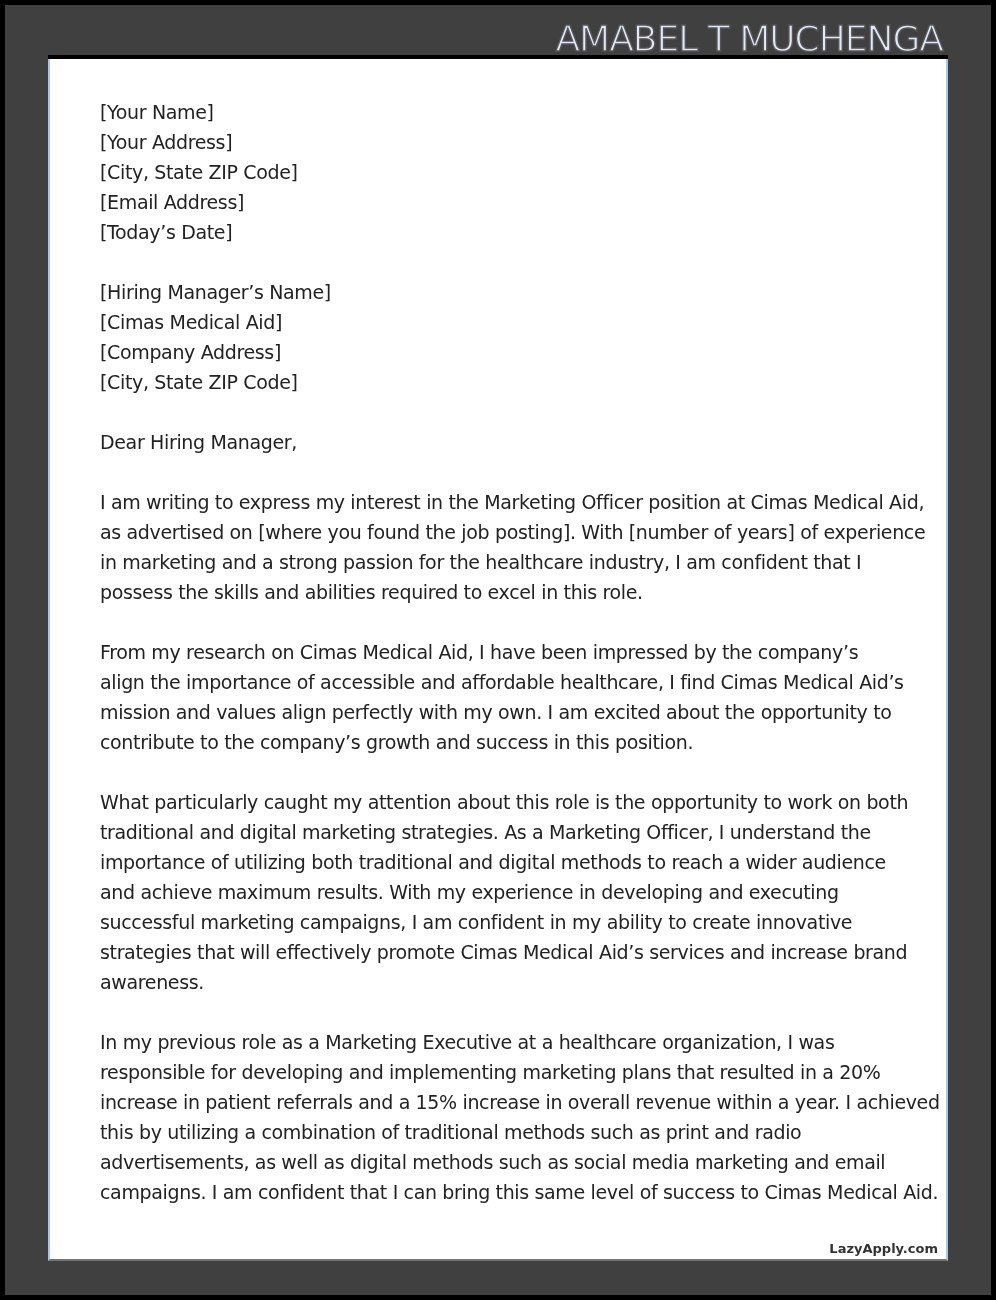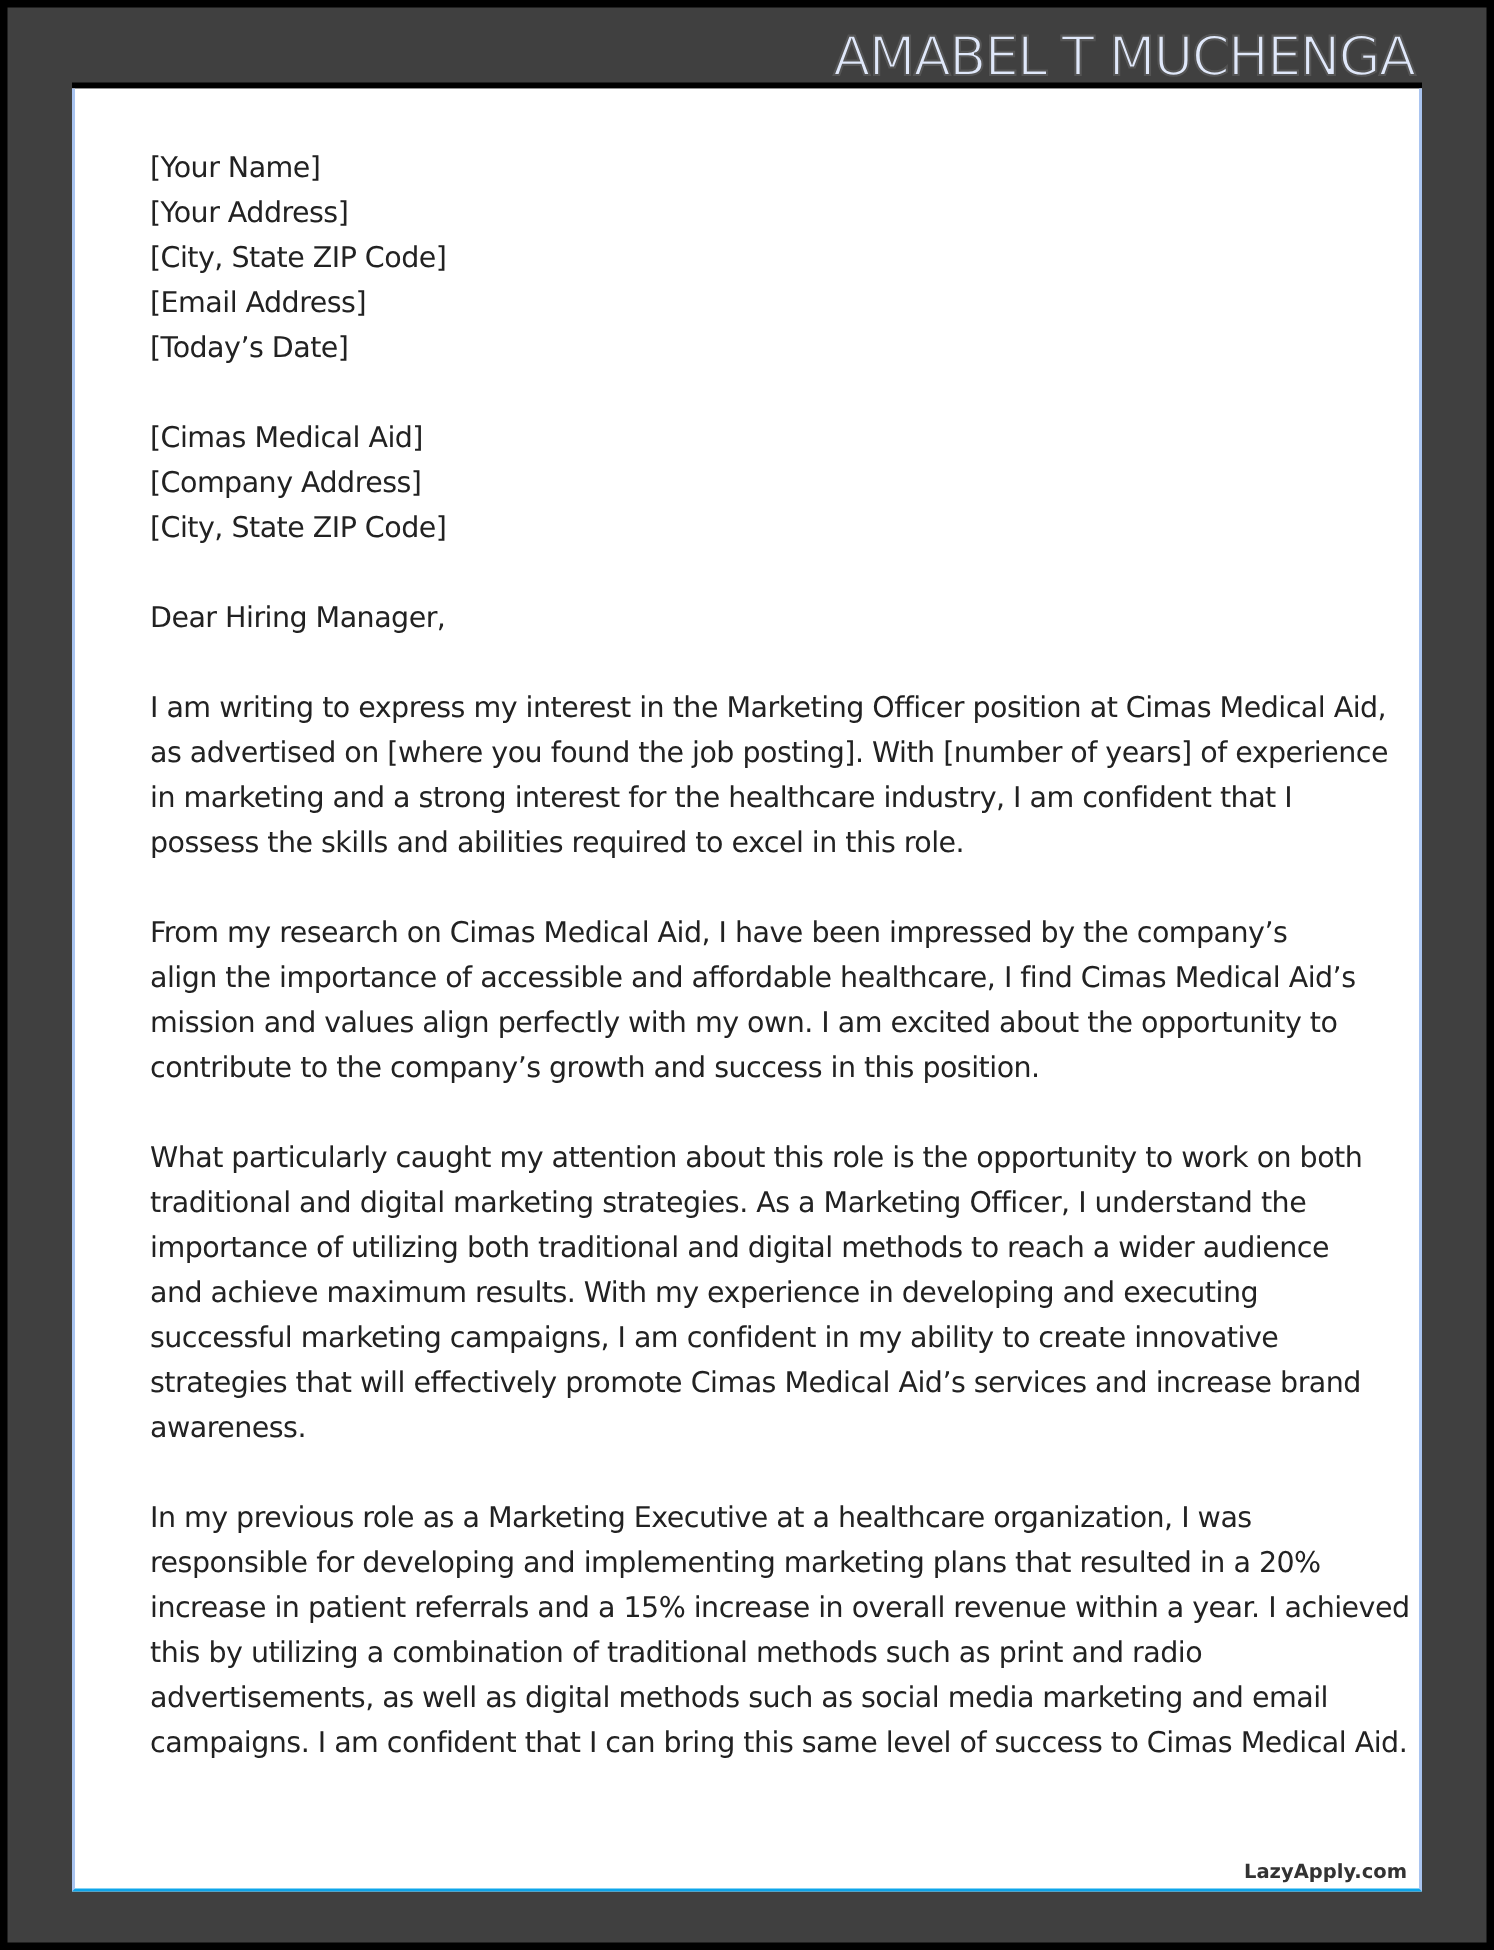--- a/index.html
+++ b/index.html
@@ -31,21 +31,21 @@
     width: 900px; height: 4px;
     background: #000;
   }
   .paper {
     position: absolute;
     left: 43px; top: 54px;
     width: 896px; height: 1200px;
     background: #fff;
     border-left: 2px solid #a9c4f0;
     border-right: 2px solid #a9c4f0;
-    border-bottom: 2px solid #0ea5e9;
+    border-bottom: 2px solid #737373;
     overflow: hidden;
   }
   .content {
     position: absolute;
     left: 50px; top: 38px;
     width: 810px;
     font-size: 19px;
     line-height: 30px;
     color: #222;
     letter-spacing: -0.35px;
@@ -74,33 +74,34 @@
 
       <div class="block">
         <span class="line">[Your Name]</span>
         <span class="line">[Your Address]</span>
         <span class="line">[City, State ZIP Code]</span>
         <span class="line">[Email Address]</span>
         <span class="line">[Today’s Date]</span>
       </div>
 
       <div class="block">
+        <span class="line">[Hiring Manager’s Name]</span>
         <span class="line">[Cimas Medical Aid]</span>
         <span class="line">[Company Address]</span>
         <span class="line">[City, State ZIP Code]</span>
       </div>
 
       <div class="block">
         <span class="line">Dear Hiring Manager,</span>
       </div>
 
       <div class="para">
         <span class="line">I am writing to express my interest in the Marketing Officer position at Cimas Medical Aid,</span>
         <span class="line">as advertised on [where you found the job posting]. With [number of years] of experience</span>
-        <span class="line">in marketing and a strong interest for the healthcare industry, I am confident that I</span>
+        <span class="line">in marketing and a strong passion for the healthcare industry, I am confident that I</span>
         <span class="line">possess the skills and abilities required to excel in this role.</span>
       </div>
 
       <div class="para">
         <span class="line">From my research on Cimas Medical Aid, I have been impressed by the company’s</span>
         <span class="line">align the importance of accessible and affordable healthcare, I find Cimas Medical Aid’s</span>
         <span class="line">mission and values align perfectly with my own. I am excited about the opportunity to</span>
         <span class="line">contribute to the company’s growth and success in this position.</span>
       </div>
 

